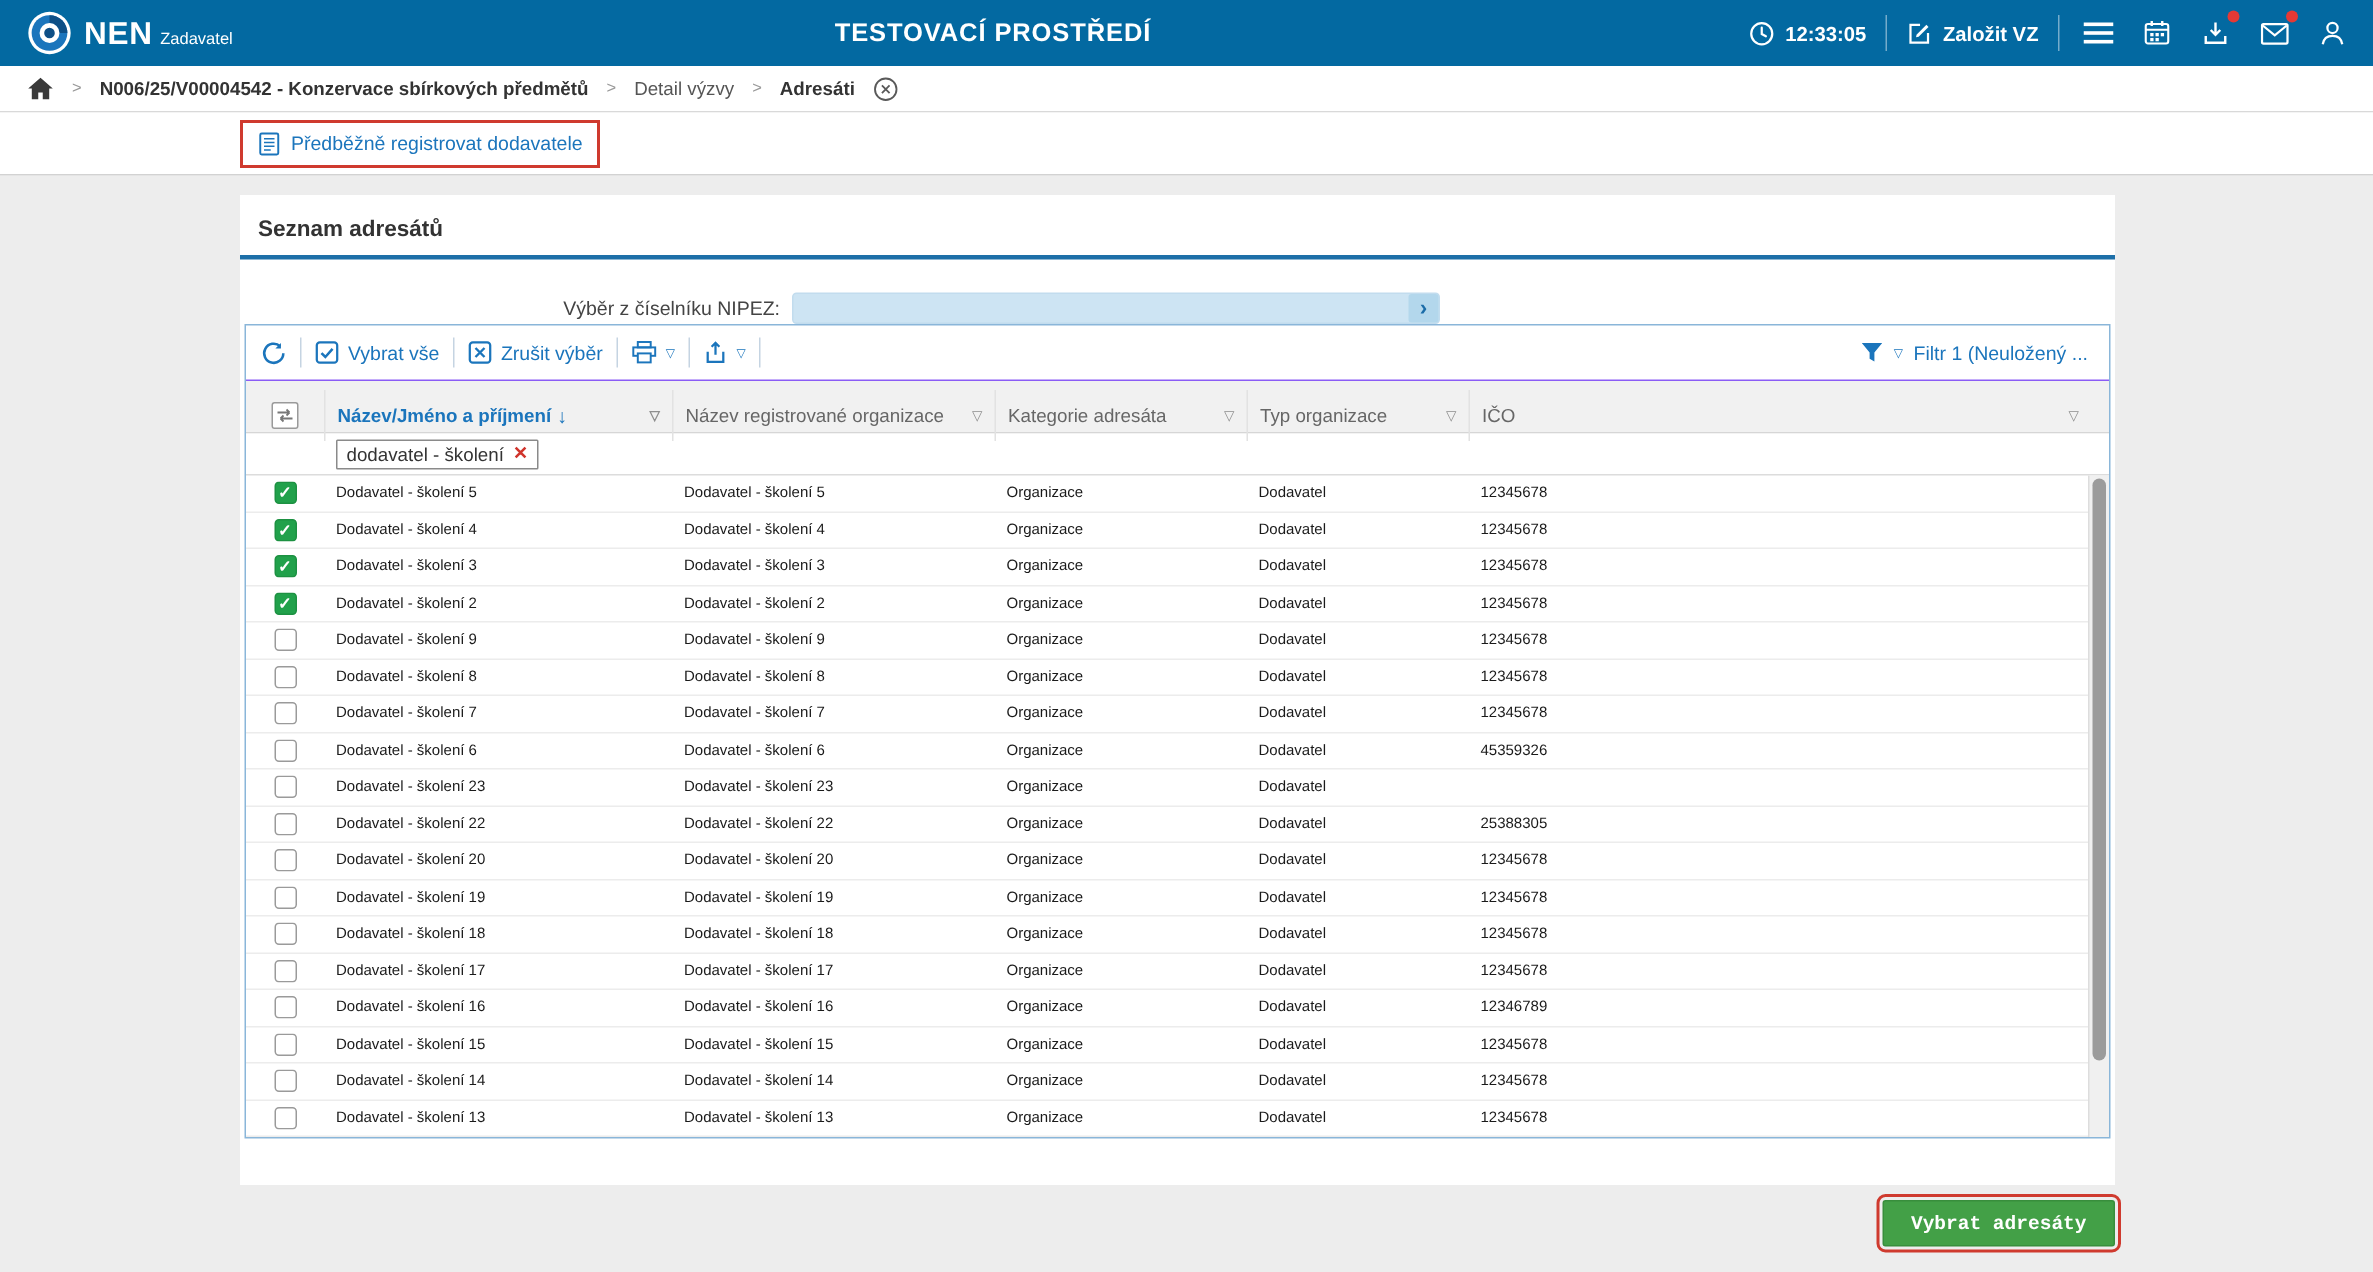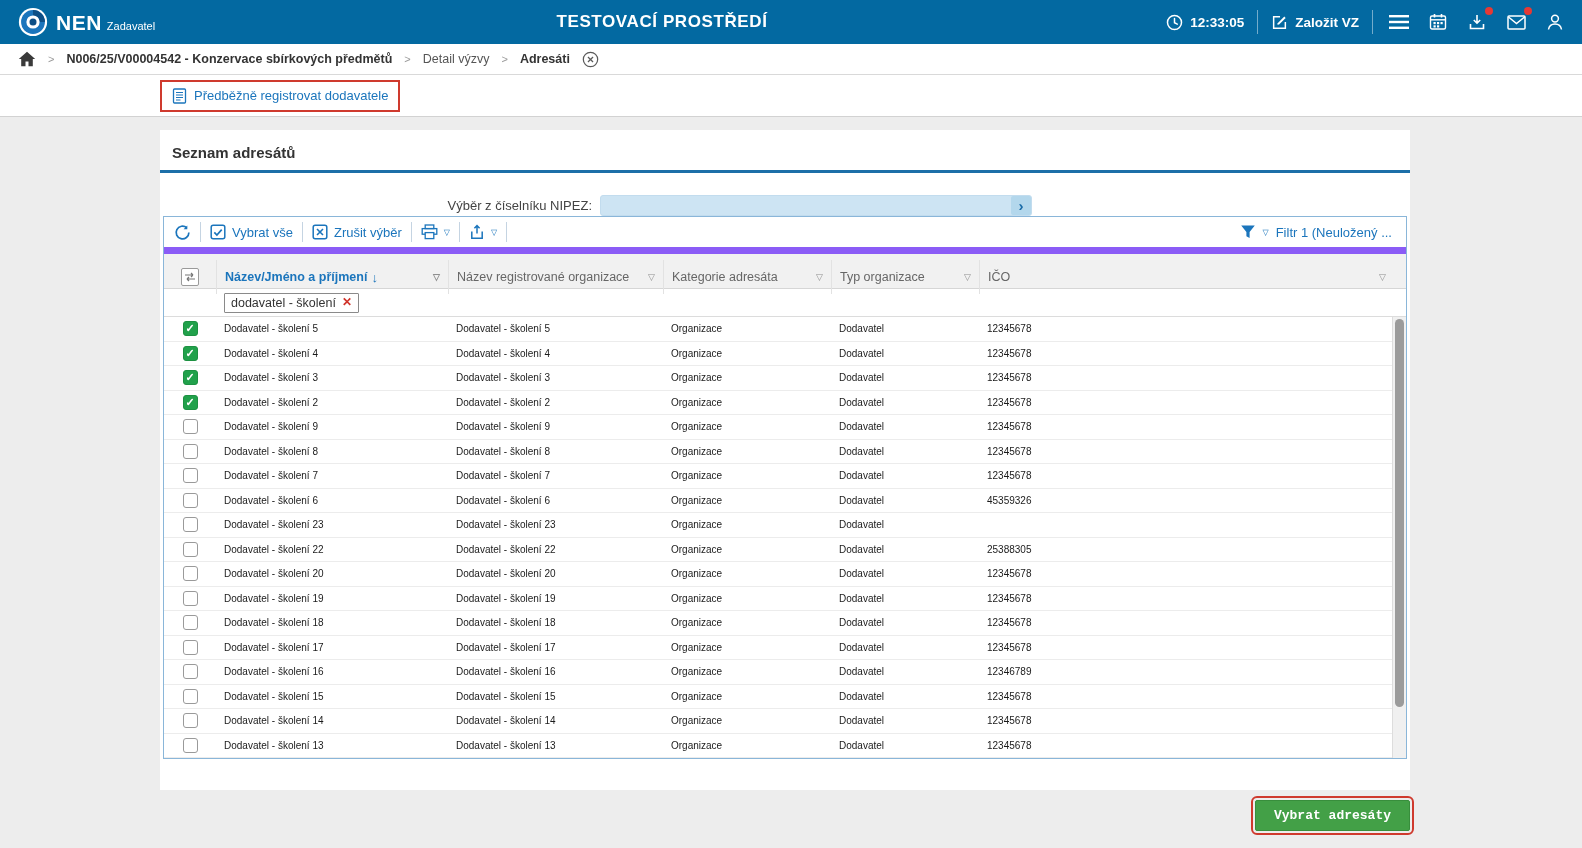--- a/index.html
+++ b/index.html
@@ -27,29 +27,29 @@
   .crumb-normal{color:#555;cursor:pointer;}
 
   
   .action-strip{height:42px;background:#fff;border-bottom:1px solid #d2d2d2;display:flex;align-items:center;padding-left:160px;}
   .preregister{display:flex;align-items:center;gap:7px;color:#1b75bc;font-size:13px;border:2px solid #cf3a2e;padding:6px 10px;cursor:pointer;background:#fff;}
 
   
   .main{width:1250px;margin:13px 0 0 160px;height:660px;background:#fff;overflow:hidden;padding-top:12px;position:relative;}
   .section-title{font-size:15px;font-weight:700;color:#333;padding:2px 12px 9px;border-bottom:3px solid #1d6fa8;}
   .nipez-row{margin-top:22px;display:flex;align-items:center;height:21px;}
-  .nipez-label{width:440px;text-align:right;font-size:13px;color:#444;padding-right:8px;}
+  .nipez-label{width:368px;text-align:right;font-size:13px;color:#444;padding-right:8px;}
   .nipez-input-wrap{position:relative;width:432px;height:21px;}
   .nipez-input{width:100%;height:100%;background:#cde4f3;border:1px solid #c2dcee;border-radius:3px;padding:0 26px 0 8px;font-size:13px;font-family:"Liberation Sans",sans-serif;}
   .nipez-btn{position:absolute;right:1px;top:1px;width:20px;height:19px;background:#b3d7ec;border-radius:2px;display:flex;align-items:center;justify-content:center;color:#1b6ca8;font-weight:700;font-size:15px;cursor:pointer;line-height:1;}
   .subheading{margin:20px 0 8px 12px;font-size:14px;font-weight:700;color:#333;}
 
   
   .grid-panel{margin:0 3px;border:1px solid #8ab6d9;position:relative;background:#fff;}
-  .grid-toolbar{height:37px;display:flex;align-items:center;padding:0 10px;gap:9px;border-bottom:7px solid #8b5cf6;}
+  .grid-toolbar{height:37px;display:flex;align-items:center;padding:0 10px;gap:9px;border-bottom:1px solid #8b5cf6;}
   .tb-item{display:flex;align-items:center;gap:6px;color:#1b75bc;font-size:13px;cursor:pointer;white-space:nowrap;}
   .tb-sep{width:1px;height:20px;background:#c5d4e2;}
   .tb-caret{font-size:8px;color:#1b75bc;}
   .tb-right{margin-left:auto;display:flex;align-items:center;gap:7px;padding-right:4px;}
   .filter-label{color:#1b75bc;font-size:13px;cursor:pointer;white-space:nowrap;}
 
   .grid-header{display:flex;height:35px;background:#f1f1f1;border-bottom:1px solid #d6d6d6;align-items:center;font-size:12.5px;color:#666;}
   .hcell{display:flex;align-items:center;height:100%;padding:0 8px;border-left:1px solid #e2e2e2;cursor:pointer;margin-top:12px;}
   .hcell:first-child{border-left:none;}
   .h-check{width:52px;flex:0 0 52px;justify-content:center;}

